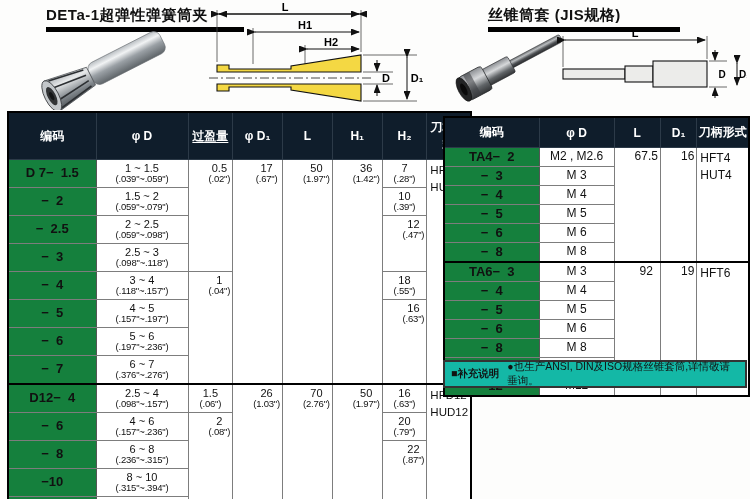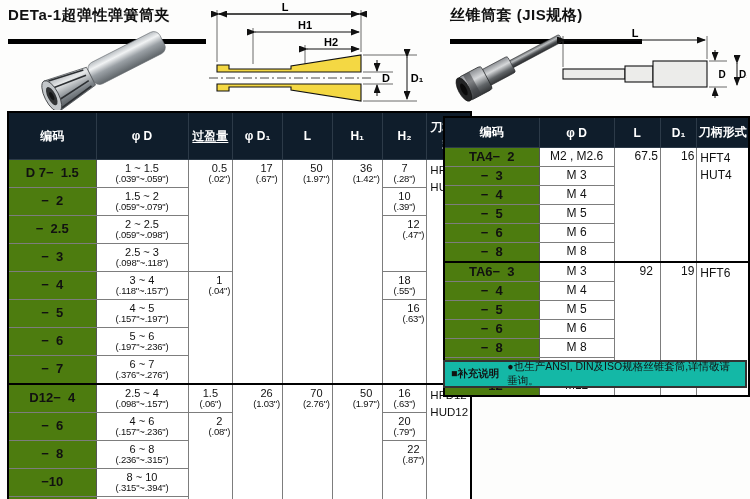--- a/index.html
+++ b/index.html
@@ -5,36 +5,36 @@
   html,body{margin:0;padding:0;}
   body{
     width:750px;height:499px;position:relative;overflow:hidden;
     background:#fdfdfc;color:#111;
     font-family:"Liberation Sans","DejaVu Sans",sans-serif;
     -webkit-font-smoothing:antialiased;
   }
   .abs{position:absolute;}
   .sec-title{
     font-size:15px;font-weight:bold;letter-spacing:.5px;
-    border-bottom:5px solid #000;padding-bottom:14px;display:inline-block;
+    border-bottom:5px solid #000;padding-bottom:2px;display:inline-block;margin-left:38px;
   }
   
   table.tbl{border-collapse:collapse;table-layout:fixed;border:2px solid #000;background:#fff;}
   .tbl th{
     background:#0f1d2b;color:#fff;font-size:12px;font-weight:bold;
     border:1px solid #2c3a48;padding:6px 1px;text-align:center;
   }
   .tbl th.u{text-decoration:underline;text-underline-offset:2px;}
   .tbl td{
     border:1px solid #7d7d7d;background:#fff;text-align:center;vertical-align:middle;
     font-size:11px;line-height:1.12;padding:1px 2px;color:#111;
   }
   .tbl tr.sect td{border-top:2px solid #000;}
   .tbl td.code{
-    background:#4d7c0f;font-weight:bold;font-size:13px;white-space:pre;
+    background:#15803d;font-weight:bold;font-size:13px;white-space:pre;
     border-right:1px solid #555;
   }
   .tbl td .l2{font-size:9.5px;letter-spacing:-0.2px;}
   .tbl td.vtop{vertical-align:top;padding-top:2px;padding-left:20px;}
   .tbl td.shank{text-align:left;vertical-align:top;padding:2px 0 8px 3px;font-size:11.5px;line-height:1.45;white-space:pre;}
   #left-table-host table td{height:25px;}
   #right-table-host table td{height:16px;font-size:12px;}
   #right-table-host table td.code{font-size:13px;}
   .note-box{
     border:2px solid #333;background:#14b8a6;font-size:10.5px;

